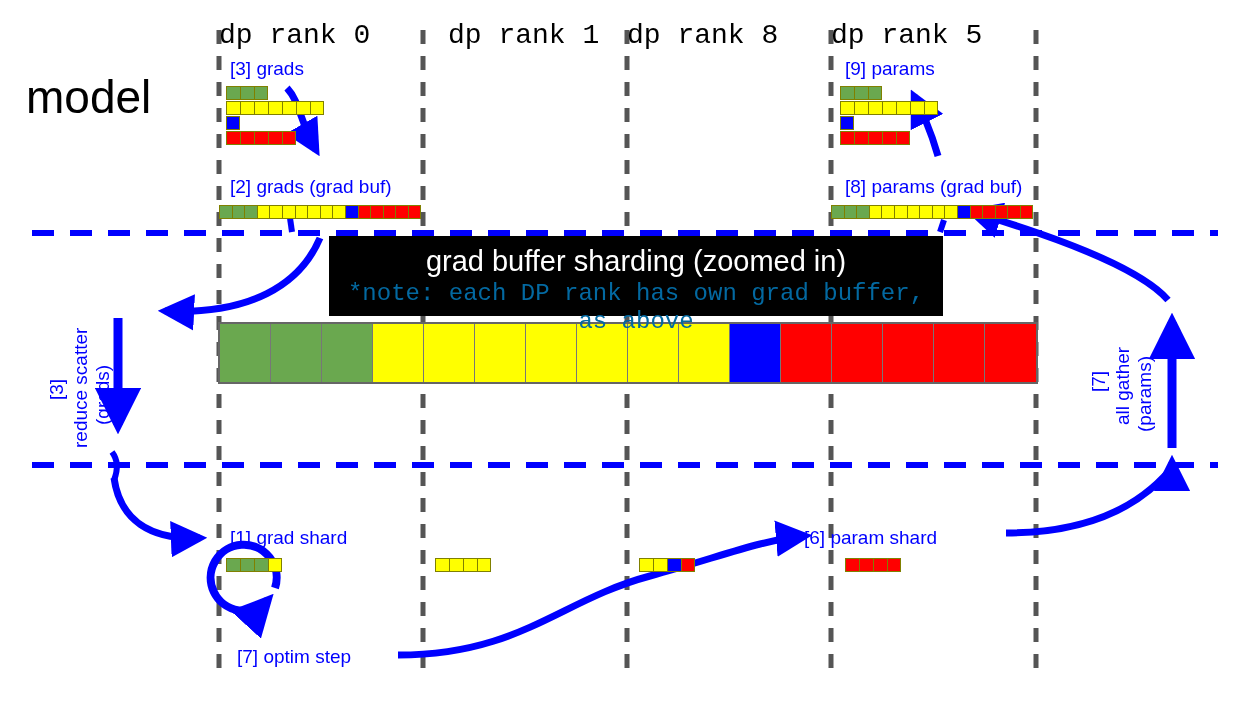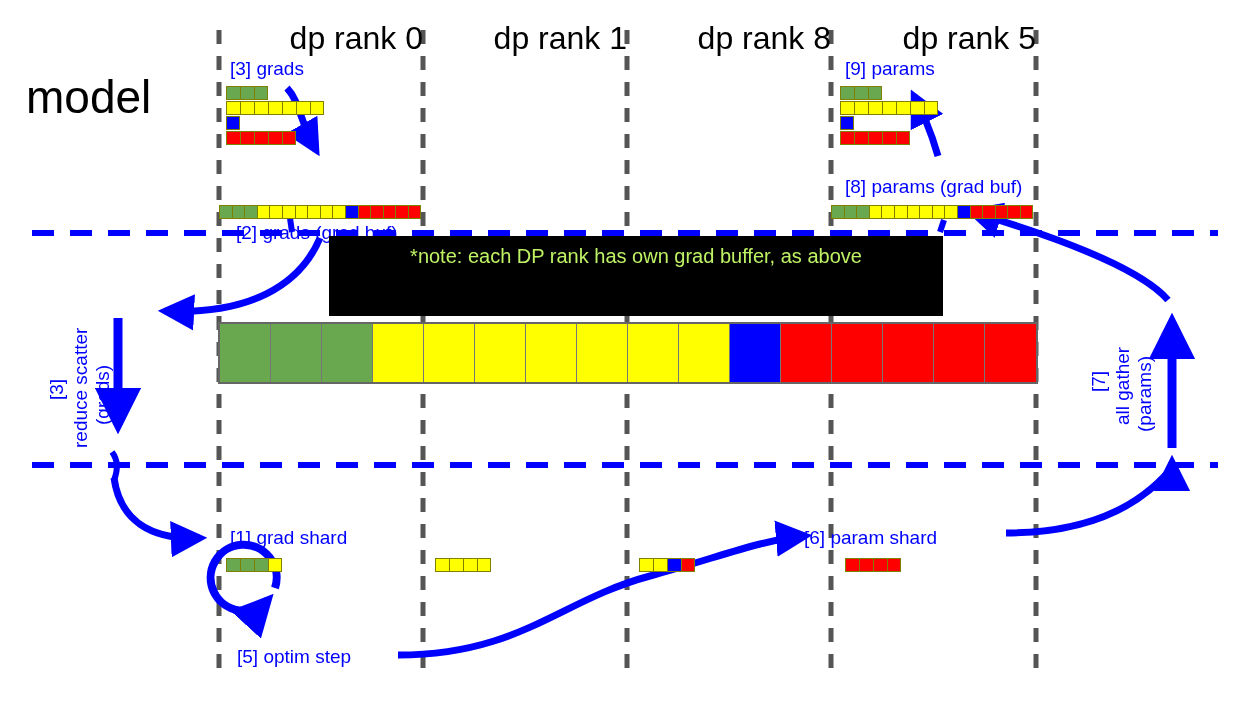--- a/index.html
+++ b/index.html
@@ -35,24 +35,24 @@
     font-weight: 400;
     white-space: pre;
     font-family: "Liberation Sans", sans-serif;
   }
 
   
   .rank-header {
     position: absolute;
     top: 20px;
     color: #000000;
-    font-size: 32px;
-    text-align: right;
+    font-size: 28px;
+    text-align: left;
     white-space: nowrap;
-    font-family: Liberation Sans, sans-serif;
+    font-family: Liberation Mono, monospace;
   }
 
   
   .ann {
     position: absolute;
     color: #0000ff;
     font-size: 19px;
     white-space: nowrap;
     font-family: "Liberation Sans", sans-serif;
   }
@@ -104,24 +104,24 @@
     box-sizing: border-box;
     padding-top: 6px;
   }
   .banner-title {
     color: #ffffff;
     font-size: 29px;
     line-height: 38px;
     font-family: "Liberation Sans", sans-serif;
   }
   .banner-note {
-    color: #bef264;
-    font-size: 20px;
+    color: #0369a1;
+    font-size: 24px;
     line-height: 28px;
-    font-family: Liberation Sans, sans-serif;
+    font-family: Liberation Mono, monospace;
   }
 </style>
 </head>
 <body>
 
 <div id="stage">
 
   <svg class="svg-layer" viewBox="0 0 1256 706" xmlns="http://www.w3.org/2000/svg">
     <defs>
       <marker id="bluearrow" viewBox="0 0 10 10" refX="8" refY="5" markerWidth="5.2" markerHeight="5.2" orient="auto-start-reverse">
@@ -168,21 +168,21 @@
 
     <path d="M 940 232 L 944 220" stroke="#0000ff" stroke-width="6" fill="none"></path>
 
     <path d="M 938 156 C 930 128 922 112 914 96" stroke="#0000ff" stroke-width="7" fill="none" marker-end="url(#bluearrow)"></path>
   </svg>
 
   <div class="section-label" style="left:26px; top:72px;">model</div>
 
 
   <div class="rank-header" style="left:219px; width:204px;">dp rank 0</div>
-  <div class="rank-header" style="left:423px; width:204px;">dp rank 1</div>
+  <div class="rank-header" style="left:448px; width:204px;">dp rank 1</div>
   <div class="rank-header" style="left:627px; width:204px;">dp rank 8</div>
   <div class="rank-header" style="left:831px; width:205px;">dp rank 5</div>
 
   <div class="ann" style="left:230px; top:58px;">[3] grads</div>
 
   <div class="strip" style="left:226px; top:86px; height:14px;">
     <div class="cell g" style="width:14px; height:14px;"></div>
     <div class="cell g" style="width:14px; height:14px;"></div>
     <div class="cell g" style="width:14px; height:14px;"></div>
   </div>
@@ -199,21 +199,21 @@
     <div class="cell b" style="width:14px; height:14px;"></div>
   </div>
   <div class="strip" style="left:226px; top:131px; height:14px;">
     <div class="cell r" style="width:14px; height:14px;"></div>
     <div class="cell r" style="width:14px; height:14px;"></div>
     <div class="cell r" style="width:14px; height:14px;"></div>
     <div class="cell r" style="width:14px; height:14px;"></div>
     <div class="cell r" style="width:14px; height:14px;"></div>
   </div>
 
-  <div class="ann" style="left:236px; top:176px;margin-top:46px;">[2] grads (grad buf)</div>
+  <div class="ann" style="left:230px; top:176px;">[2] grads (grad buf)</div>
 
   <div class="strip" style="left:219px; top:205px; height:14px;">
     <div class="cell g" style="width:12.6px; height:14px;"></div>
     <div class="cell g" style="width:12.6px; height:14px;"></div>
     <div class="cell g" style="width:12.6px; height:14px;"></div>
     <div class="cell y" style="width:12.6px; height:14px;"></div>
     <div class="cell y" style="width:12.6px; height:14px;"></div>
     <div class="cell y" style="width:12.6px; height:14px;"></div>
     <div class="cell y" style="width:12.6px; height:14px;"></div>
     <div class="cell y" style="width:12.6px; height:14px;"></div>
@@ -288,40 +288,41 @@
     <div class="bigcell y" style="width:51px;"></div>
     <div class="bigcell b" style="width:51px;"></div>
     <div class="bigcell r" style="width:51px;"></div>
     <div class="bigcell r" style="width:51px;"></div>
     <div class="bigcell r" style="width:51px;"></div>
     <div class="bigcell r" style="width:51px;"></div>
     <div class="bigcell r" style="width:51px;"></div>
   </div>
 
   <div class="banner" style="left:329px; top:236px; width:614px; height:80px;">
+    <div class="banner-title">grad buffer sharding (zoomed in)</div>
     <div class="banner-note">*note: each DP rank has own grad buffer, as above</div>
   </div>
 
   <div class="ann-rot-left" style="left:46px; top:400px;">[3]</div>
   <div class="ann-rot-left" style="left:70px; top:448px;">reduce scatter</div>
   <div class="ann-rot-left" style="left:92px; top:425px;">(grads)</div>
 
   <div class="ann-rot-left" style="left:1088px; top:392px;">[7]</div>
   <div class="ann-rot-left" style="left:1112px; top:425px;">all gather</div>
   <div class="ann-rot-left" style="left:1134px; top:432px;">(params)</div>
 
   <div class="ann" style="left:230px; top:527px;">[1] grad shard</div>
   <div class="strip" style="left:226px; top:558px; height:14px;">
     <div class="cell g" style="width:14px; height:14px;"></div>
     <div class="cell g" style="width:14px; height:14px;"></div>
     <div class="cell g" style="width:14px; height:14px;"></div>
     <div class="cell y" style="width:14px; height:14px;"></div>
   </div>
 
-  <div class="ann" style="left:237px; top:646px;">[5] optim step</div>
+  <div class="ann" style="left:237px; top:646px;">[7] optim step</div>
 
   <div class="strip" style="left:435px; top:558px; height:14px;">
     <div class="cell y" style="width:14px; height:14px;"></div>
     <div class="cell y" style="width:14px; height:14px;"></div>
     <div class="cell y" style="width:14px; height:14px;"></div>
     <div class="cell y" style="width:14px; height:14px;"></div>
   </div>
 
   <div class="strip" style="left:639px; top:558px; height:14px;">
     <div class="cell y" style="width:14px; height:14px;"></div>

